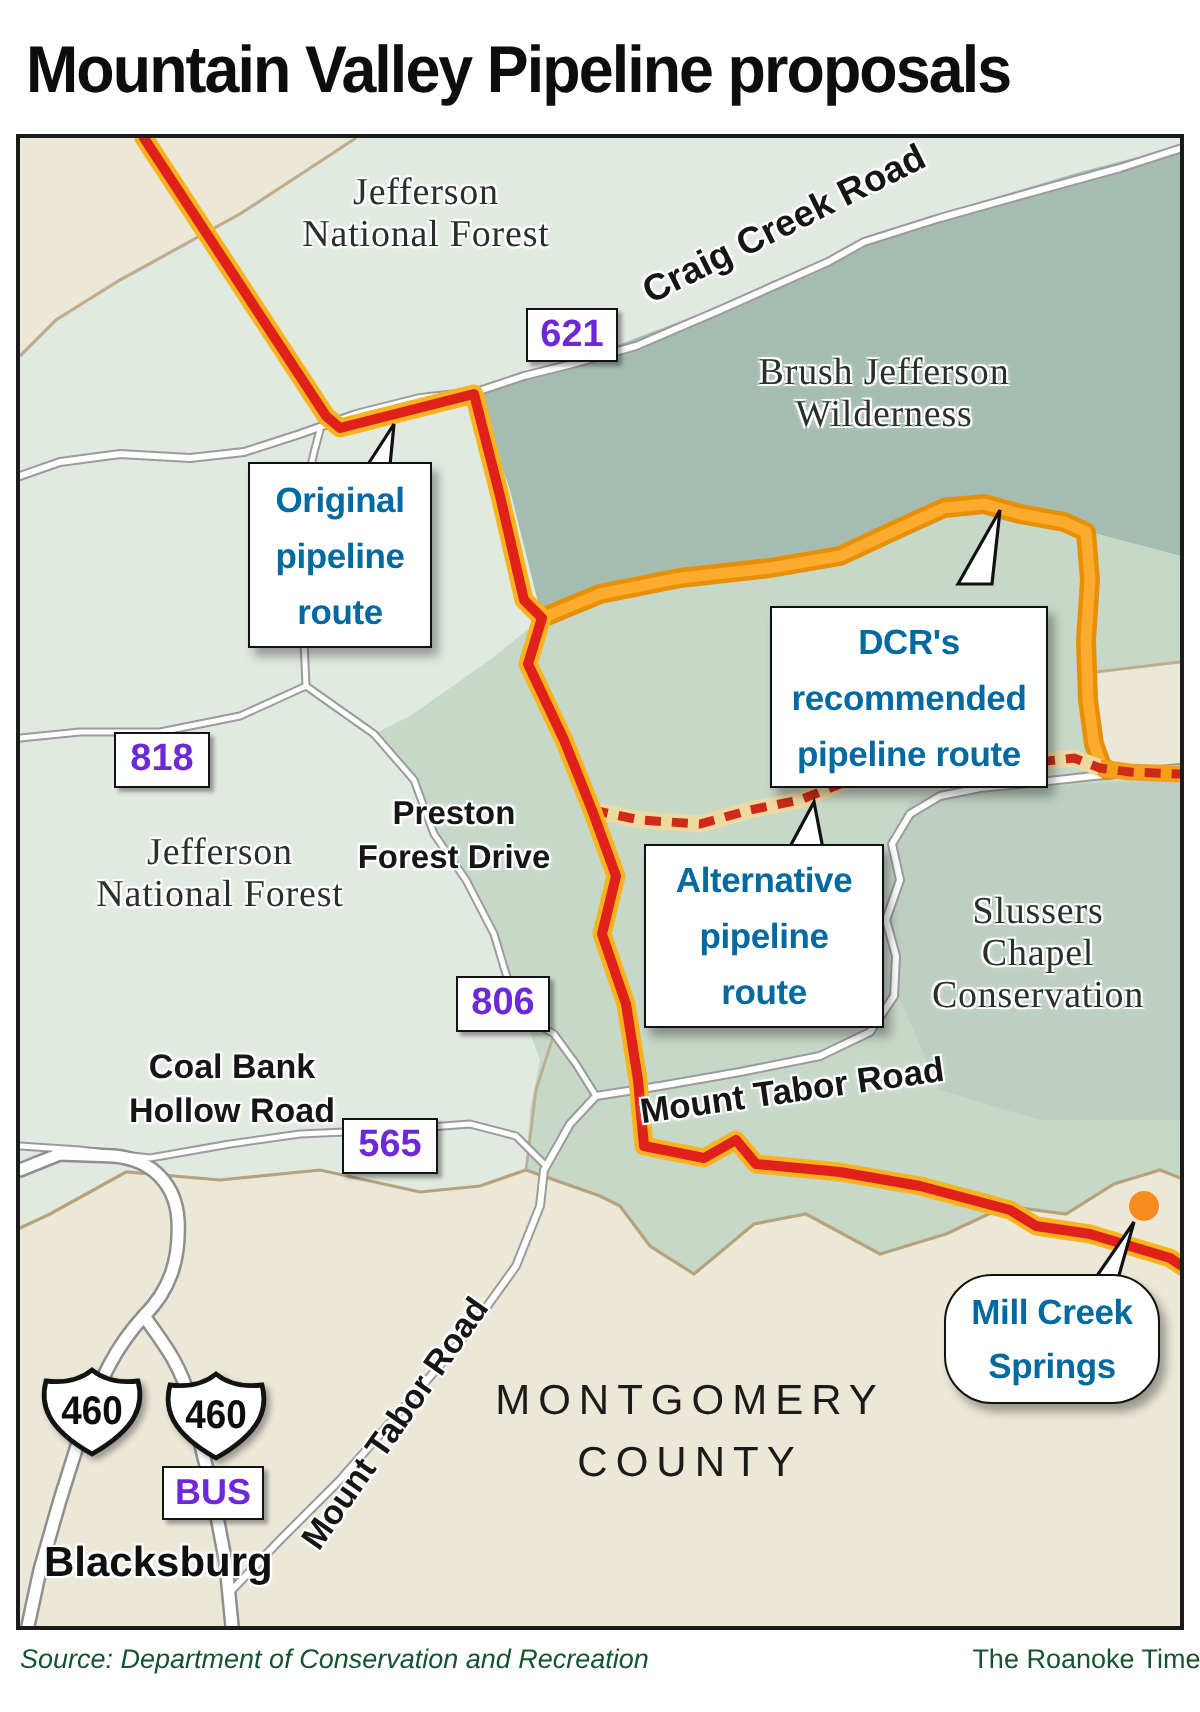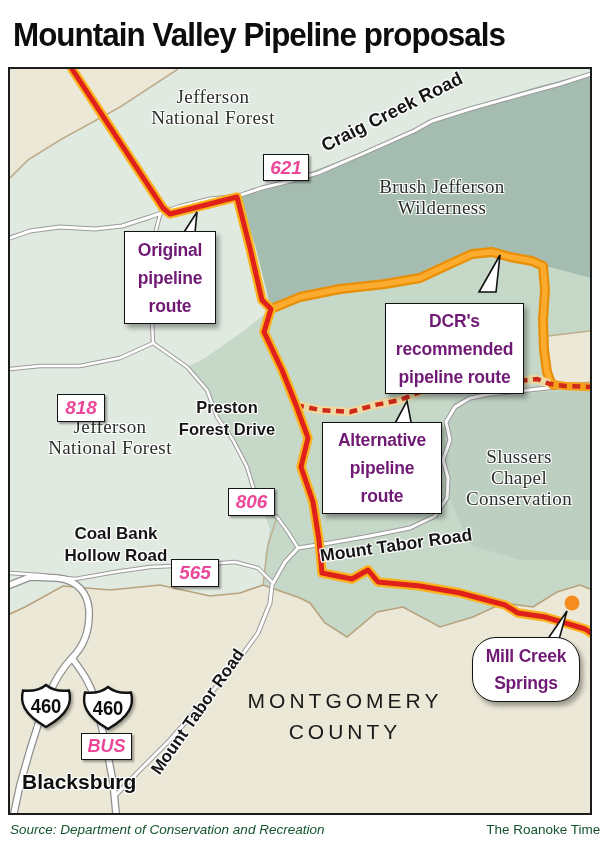--- a/index.html
+++ b/index.html
@@ -18,24 +18,24 @@
   .road-lbl{font-size:16.5px;line-height:22px;font-weight:700;color:#161616;
          text-shadow:-1px -1px 0 #fff,1px -1px 0 #fff,-1px 1px 0 #fff,1px 1px 0 #fff,0 0 3px #fff;}
   .big-road{font-size:18.5px;white-space:nowrap;}
   .county-lbl{font-size:21px;line-height:31px;letter-spacing:4px;color:#1a1a1a;font-weight:400;}
   .city-lbl{font-size:21px;font-weight:700;color:#0f0f0f;
          text-shadow:-1px -1px 0 #fff,1px -1px 0 #fff,-1px 1px 0 #fff,1px 1px 0 #fff,0 0 3px #fff;}
   .center{transform:translate(-50%,-50%);}
   .callout{position:absolute;z-index:4;background:#fff;border:1.7px solid #111;box-sizing:border-box;
          box-shadow:3px 4px 5px rgba(0,0,0,.35);display:flex;align-items:center;justify-content:center;
          text-align:center;white-space:pre-line;font-size:17.5px;line-height:28px;font-weight:600;
-         color:#701a75;letter-spacing:-0.2px;}
+         color:#0369a1;letter-spacing:-0.2px;}
   .shield{position:absolute;z-index:3;background:#fff;border:1.7px solid #131313;border-radius:0;
          box-sizing:border-box;display:flex;align-items:center;justify-content:center;
-         font-size:19px;font-weight:600;color:#ec4899;box-shadow:2px 2px 2px rgba(0,0,0,.35);font-style:italic;}
+         font-size:19px;font-weight:600;color:#6d28d9;box-shadow:2px 2px 2px rgba(0,0,0,.35);}
   .us-shield{position:absolute;z-index:3;filter:drop-shadow(2px 2px 1.5px rgba(0,0,0,.35));}
   .us-shield span{position:absolute;left:0;top:13px;width:100%;text-align:center;
          font-size:20px;font-weight:600;color:#0d0d0d;transform:scaleX(.92);}
   .footer{position:absolute;top:822px;font-size:13.5px;color:#14532d;z-index:2;}
   .src{left:10px;font-style:italic;}
   .credit{right:10px;text-align:right;}
 </style>
 </head>
 <body>
 
@@ -112,21 +112,21 @@
 
   <div class="lbl road-lbl big-road" style="left:392px;top:112px;transform:translate(-50%,-50%) rotate(-26.5deg);">Craig Creek Road</div>
   <div class="lbl road-lbl center" style="left:227px;top:418px;">Preston
 Forest Drive</div>
   <div class="lbl road-lbl center" style="left:116px;top:545px;font-size:17px;">Coal Bank
 Hollow Road</div>
   <div class="lbl road-lbl big-road" style="left:396px;top:545px;transform:translate(-50%,-50%) rotate(-8deg);font-size:17.5px;">Mount Tabor Road</div>
   <div class="lbl road-lbl big-road" style="left:198px;top:712px;transform:translate(-50%,-50%) rotate(-55deg);font-size:17px;">Mount Tabor Road</div>
 
   <div class="shield" style="left:263px;top:154px;width:46px;height:27px;">621</div>
-  <div class="shield" style="left:57px;top:366px;width:48px;height:28px;margin-top:28px;">818</div>
+  <div class="shield" style="left:57px;top:366px;width:48px;height:28px;">818</div>
   <div class="shield" style="left:228px;top:488px;width:47px;height:28px;">806</div>
   <div class="shield" style="left:171px;top:559px;width:48px;height:28px;">565</div>
 
   <div class="us-shield" style="left:19px;top:682px;width:54px;height:48px;">
     <svg width="54" height="48" viewBox="0 0 54 48">
       <path d="M27,3 C21,8 13,9.5 4,8.5 C1,20 4,32 27,45 C50,32 53,20 50,8.5 C41,9.5 33,8 27,3 Z" fill="#fff" stroke="#131313" stroke-width="2.4"></path>
     </svg>
     <span>460</span>
   </div>
   <div class="us-shield" style="left:81px;top:684px;width:54px;height:48px;">

